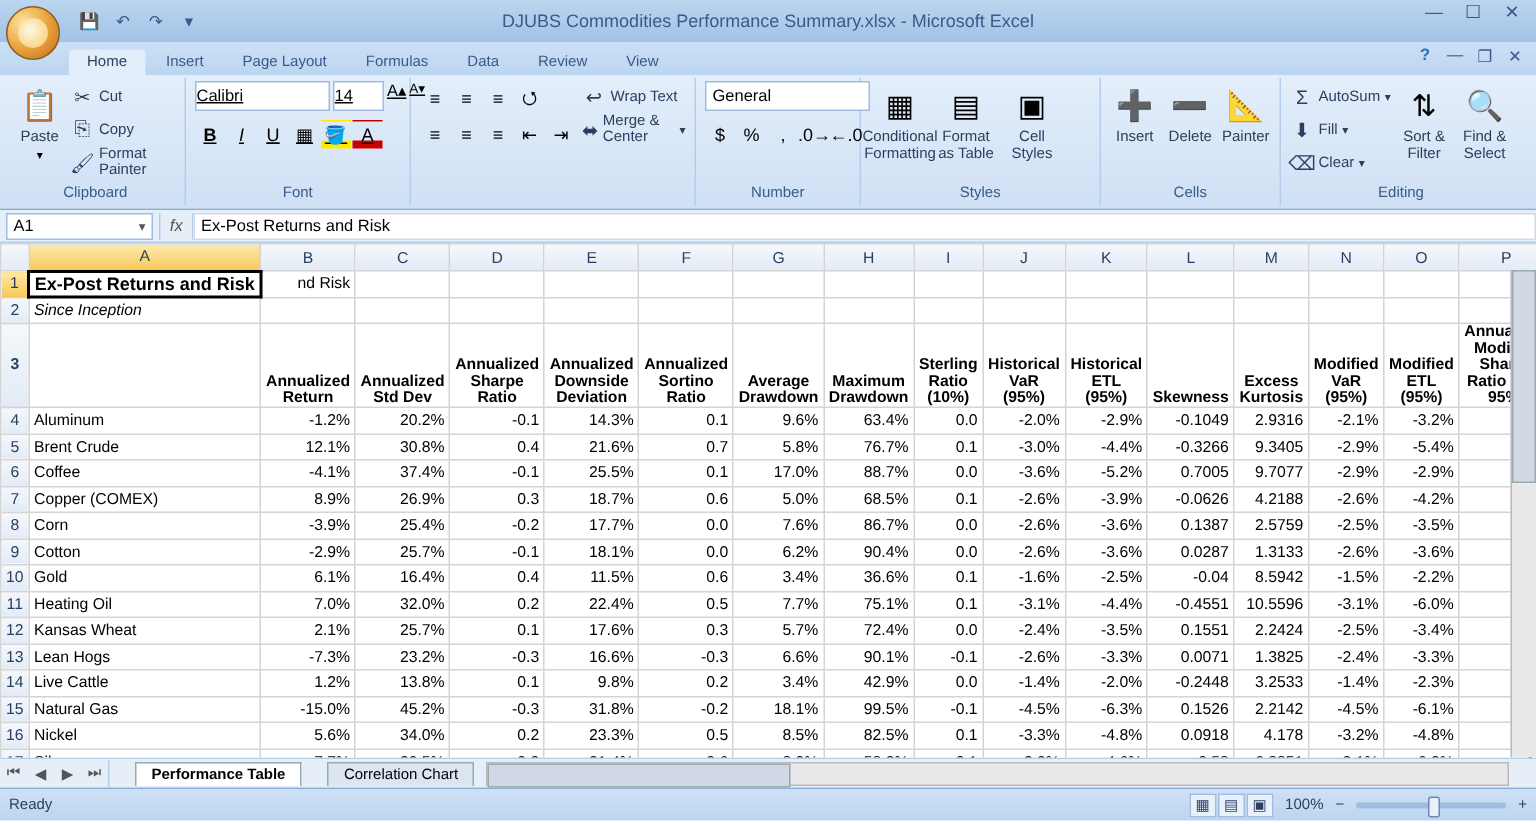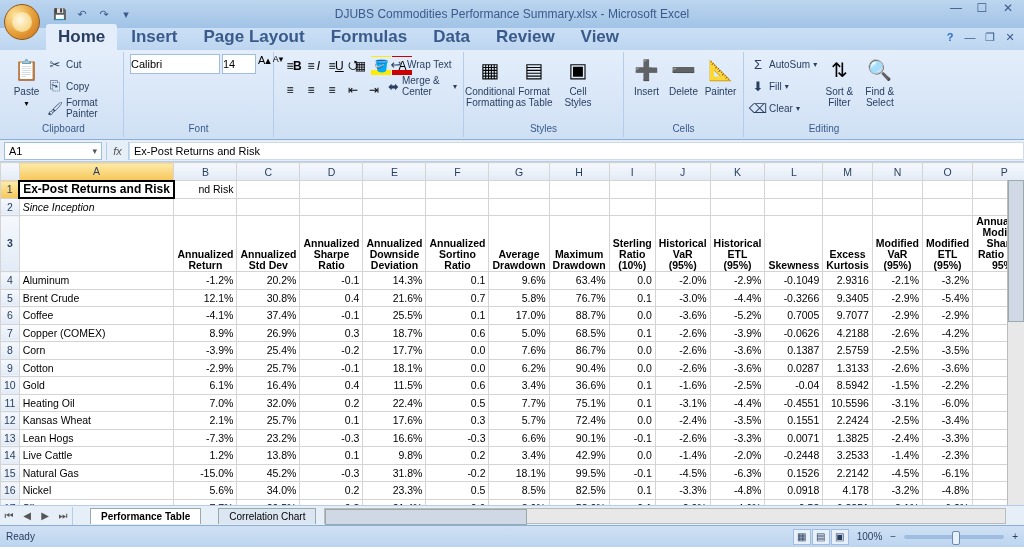--- a/index.html
+++ b/index.html
@@ -10,21 +10,21 @@
 .office-btn{width:36px;height:36px;border-radius:50%;background:radial-gradient(circle at 30% 30%,#fde59e,#e8a33d,#c66b17);border:1px solid #8a5a1e;position:absolute;left:4px;top:4px;z-index:10;display:flex;align-items:center;justify-content:center;}
 .office-btn::before{content:"";width:20px;height:20px;border-radius:50%;background:radial-gradient(circle at 40% 40%,#fff8e0,#f4c968);}
 .qat{display:flex;gap:2px;margin-left:46px;}
 .qat .qbtn{width:20px;height:20px;display:flex;align-items:center;justify-content:center;color:#3a5a8a;}
 .title-text{position:absolute;left:50%;transform:translateX(-50%);color:#3a5a8a;font-size:12px;}
 .winctl{position:absolute;right:4px;top:0;display:flex;gap:2px;}
 .winctl span{width:24px;height:16px;display:flex;align-items:center;justify-content:center;color:#3a5a8a;font-size:12px;}
 
 
 .ribbontabs{height:22px;background:linear-gradient(#cbe0f6,#bcd5ef);display:flex;align-items:end;padding-left:46px;gap:2px;position:relative;}
-.ribbontabs .tab{padding:3px 12px;font-size:17px;color:#3a5a8a;cursor:pointer;font-weight:bold;}
+.ribbontabs .tab{padding:3px 12px;font-size:10px;color:#3a5a8a;cursor:pointer;}
 .ribbontabs .tab.active{background:#e4eefb;border-radius:3px 3px 0 0;color:#2a3f5f;}
 .mdi-ctl{position:absolute;right:6px;top:2px;display:flex;gap:4px;}
 .mdi-ctl span{width:16px;height:14px;display:flex;align-items:center;justify-content:center;color:#3a5a8a;font-size:11px;}
 
 
 .ribbon{height:90px;background:linear-gradient(#e4eefb,#cfe0f4);border-bottom:1px solid #8baed6;display:flex;padding:2px 4px;}
 .group{border-right:1px solid #b5cdea;padding:2px 6px;display:flex;flex-direction:column;position:relative;}
 .group-label{position:absolute;bottom:0;left:0;right:0;text-align:center;font-size:10px;color:#3a5a8a;height:14px;}
 .group-body{flex:1;display:flex;gap:4px;align-items:flex-start;}
 .bigbtn{width:40px;height:66px;display:flex;flex-direction:column;align-items:center;justify-content:flex-start;padding-top:2px;gap:2px;cursor:pointer;}
@@ -139,21 +139,21 @@
         <div class="smallrow">
             <span class="si">🖌</span>
             <span>Format Painter</span>
           </div>
       </div>
     </div>
     <div class="group-label">Clipboard</div>
   </div>
 
   <div class="group" style="width:150px;">
-    <div class="group-body" style="flex-direction:row;">
+    <div class="group-body" style="flex-direction:column;text-decoration:underline;">
       <div class="font-sel">
         <input style="width: 90px;" value="Calibri">
         <input style="width: 34px;" value="14">
         <span class="b" style="font-size:11px;">A▴</span>
         <span class="b" style="font-size:9px;">A▾</span>
       </div>
       <div class="btnrow">
         <span class="b">
             <b>B</b>
           </span>
@@ -195,20 +195,33 @@
           </div>
         <div class="smallrow">
             <span class="si">⬌</span>
             <span>Merge &amp; Center</span>
             <span style="font-size:8px;"> ▾</span>
           </div>
       </div>
     </div>
   </div>
 
+  <div class="group" style="width:110px;">
+    <div class="group-body" style="flex-direction:column;">
+      <input class="numfmt" value="General" style="">
+      <div class="btnrow">
+        <span class="b">$</span>
+        <span class="b">%</span>
+        <span class="b">,</span>
+        <span class="b">.0→</span>
+        <span class="b">←.0</span>
+      </div>
+    </div>
+    <div class="group-label">Number</div>
+  </div>
 
   <div class="group" style="width:160px;">
     <div class="group-body">
       <div class="bigbtn">
           <span class="icn">▦</span>
           <span class="lbl">Conditional Formatting</span>
         </div>
       <div class="bigbtn">
           <span class="icn">▤</span>
           <span class="lbl">Format as Table</span>

